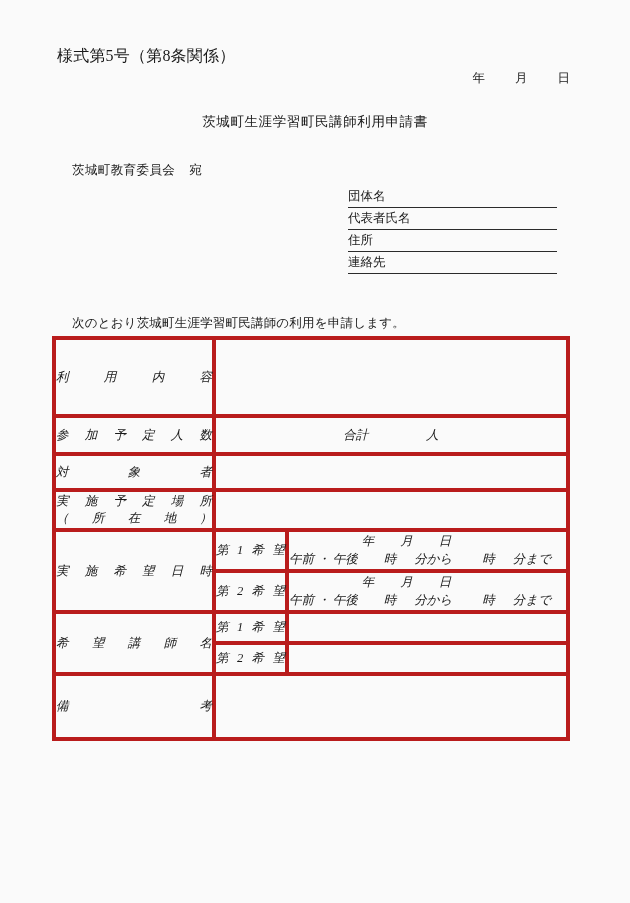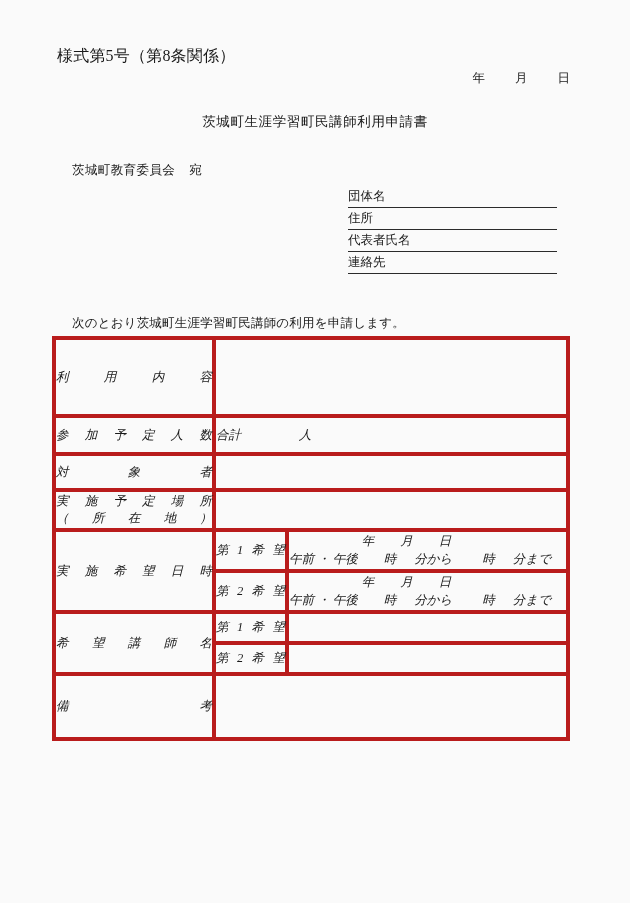--- a/index.html
+++ b/index.html
@@ -138,21 +138,21 @@
 
   .val { padding: 0 8px; }
 
   .r-use .lbl,
   .r-use .val { height: 78px; }
   .r-count td { height: 38px; }
   .r-target td { height: 36px; margin-left: 28px; }
   .r-place td { height: 40px; }
   .r-remark td { height: 65px; }
 
-  .count-val { white-space: nowrap; }
+  .count-val { white-space: nowrap; text-align: center; }
   .count-val .c-gap { display: inline-block; width: 58px; }
 
   .datetime-cell {
     padding: 4px 10px 5px 10px;
     line-height: 1.38;
     white-space: nowrap;
     height: 41px;
   }
   .dt-line1 {
     display: block;
@@ -182,24 +182,24 @@
 
   <div class="addressee">
     <span>茨城町教育委員会</span><span class="to-gap"></span><span>宛</span>
   </div>
 
   <div class="applicant-block">
     <div class="af-row">
       <span>団体名</span>
     </div>
     <div class="af-row">
+      <span>代表者氏名</span>
+    </div>
+    <div class="af-row">
       <span>住所</span>
-    </div>
-    <div class="af-row">
-      <span>代表者氏名</span>
     </div>
     <div class="af-row">
       <span>連絡先</span>
     </div>
   </div>
 
   <div class="intro">次のとおり茨城町生涯学習町民講師の利用を申請します。</div>
 
   <table class="form-table">
     <colgroup>

